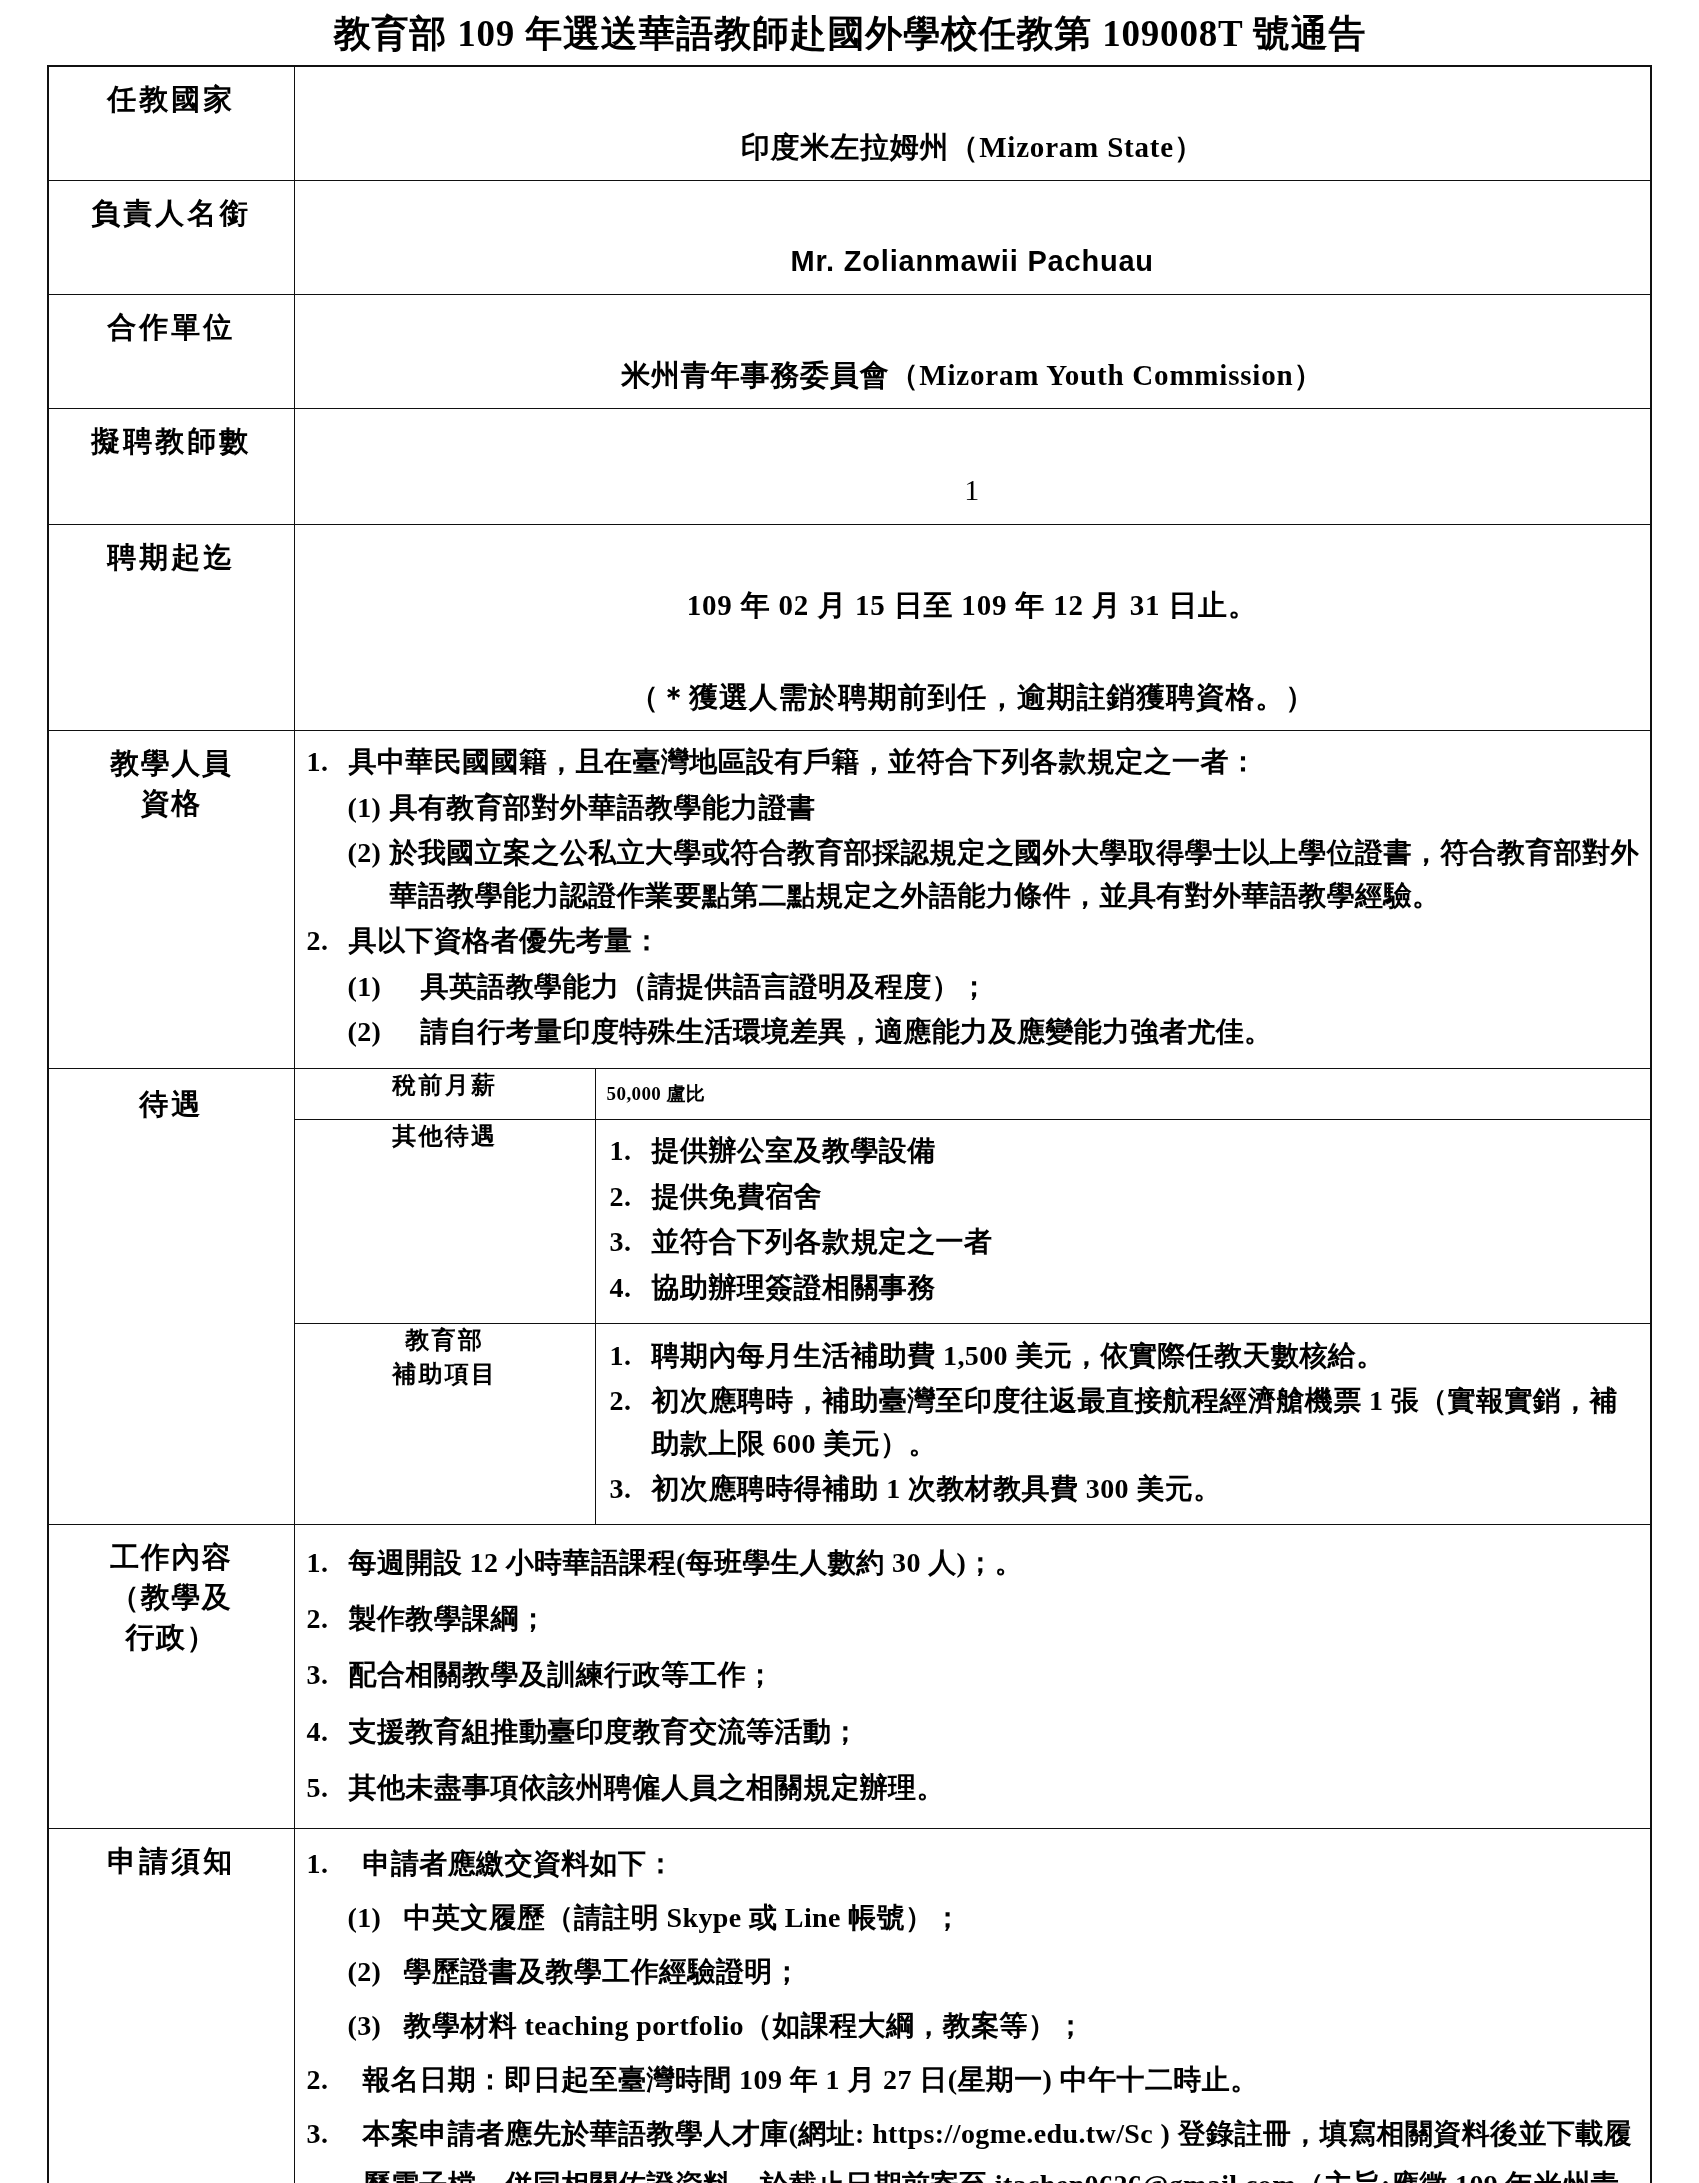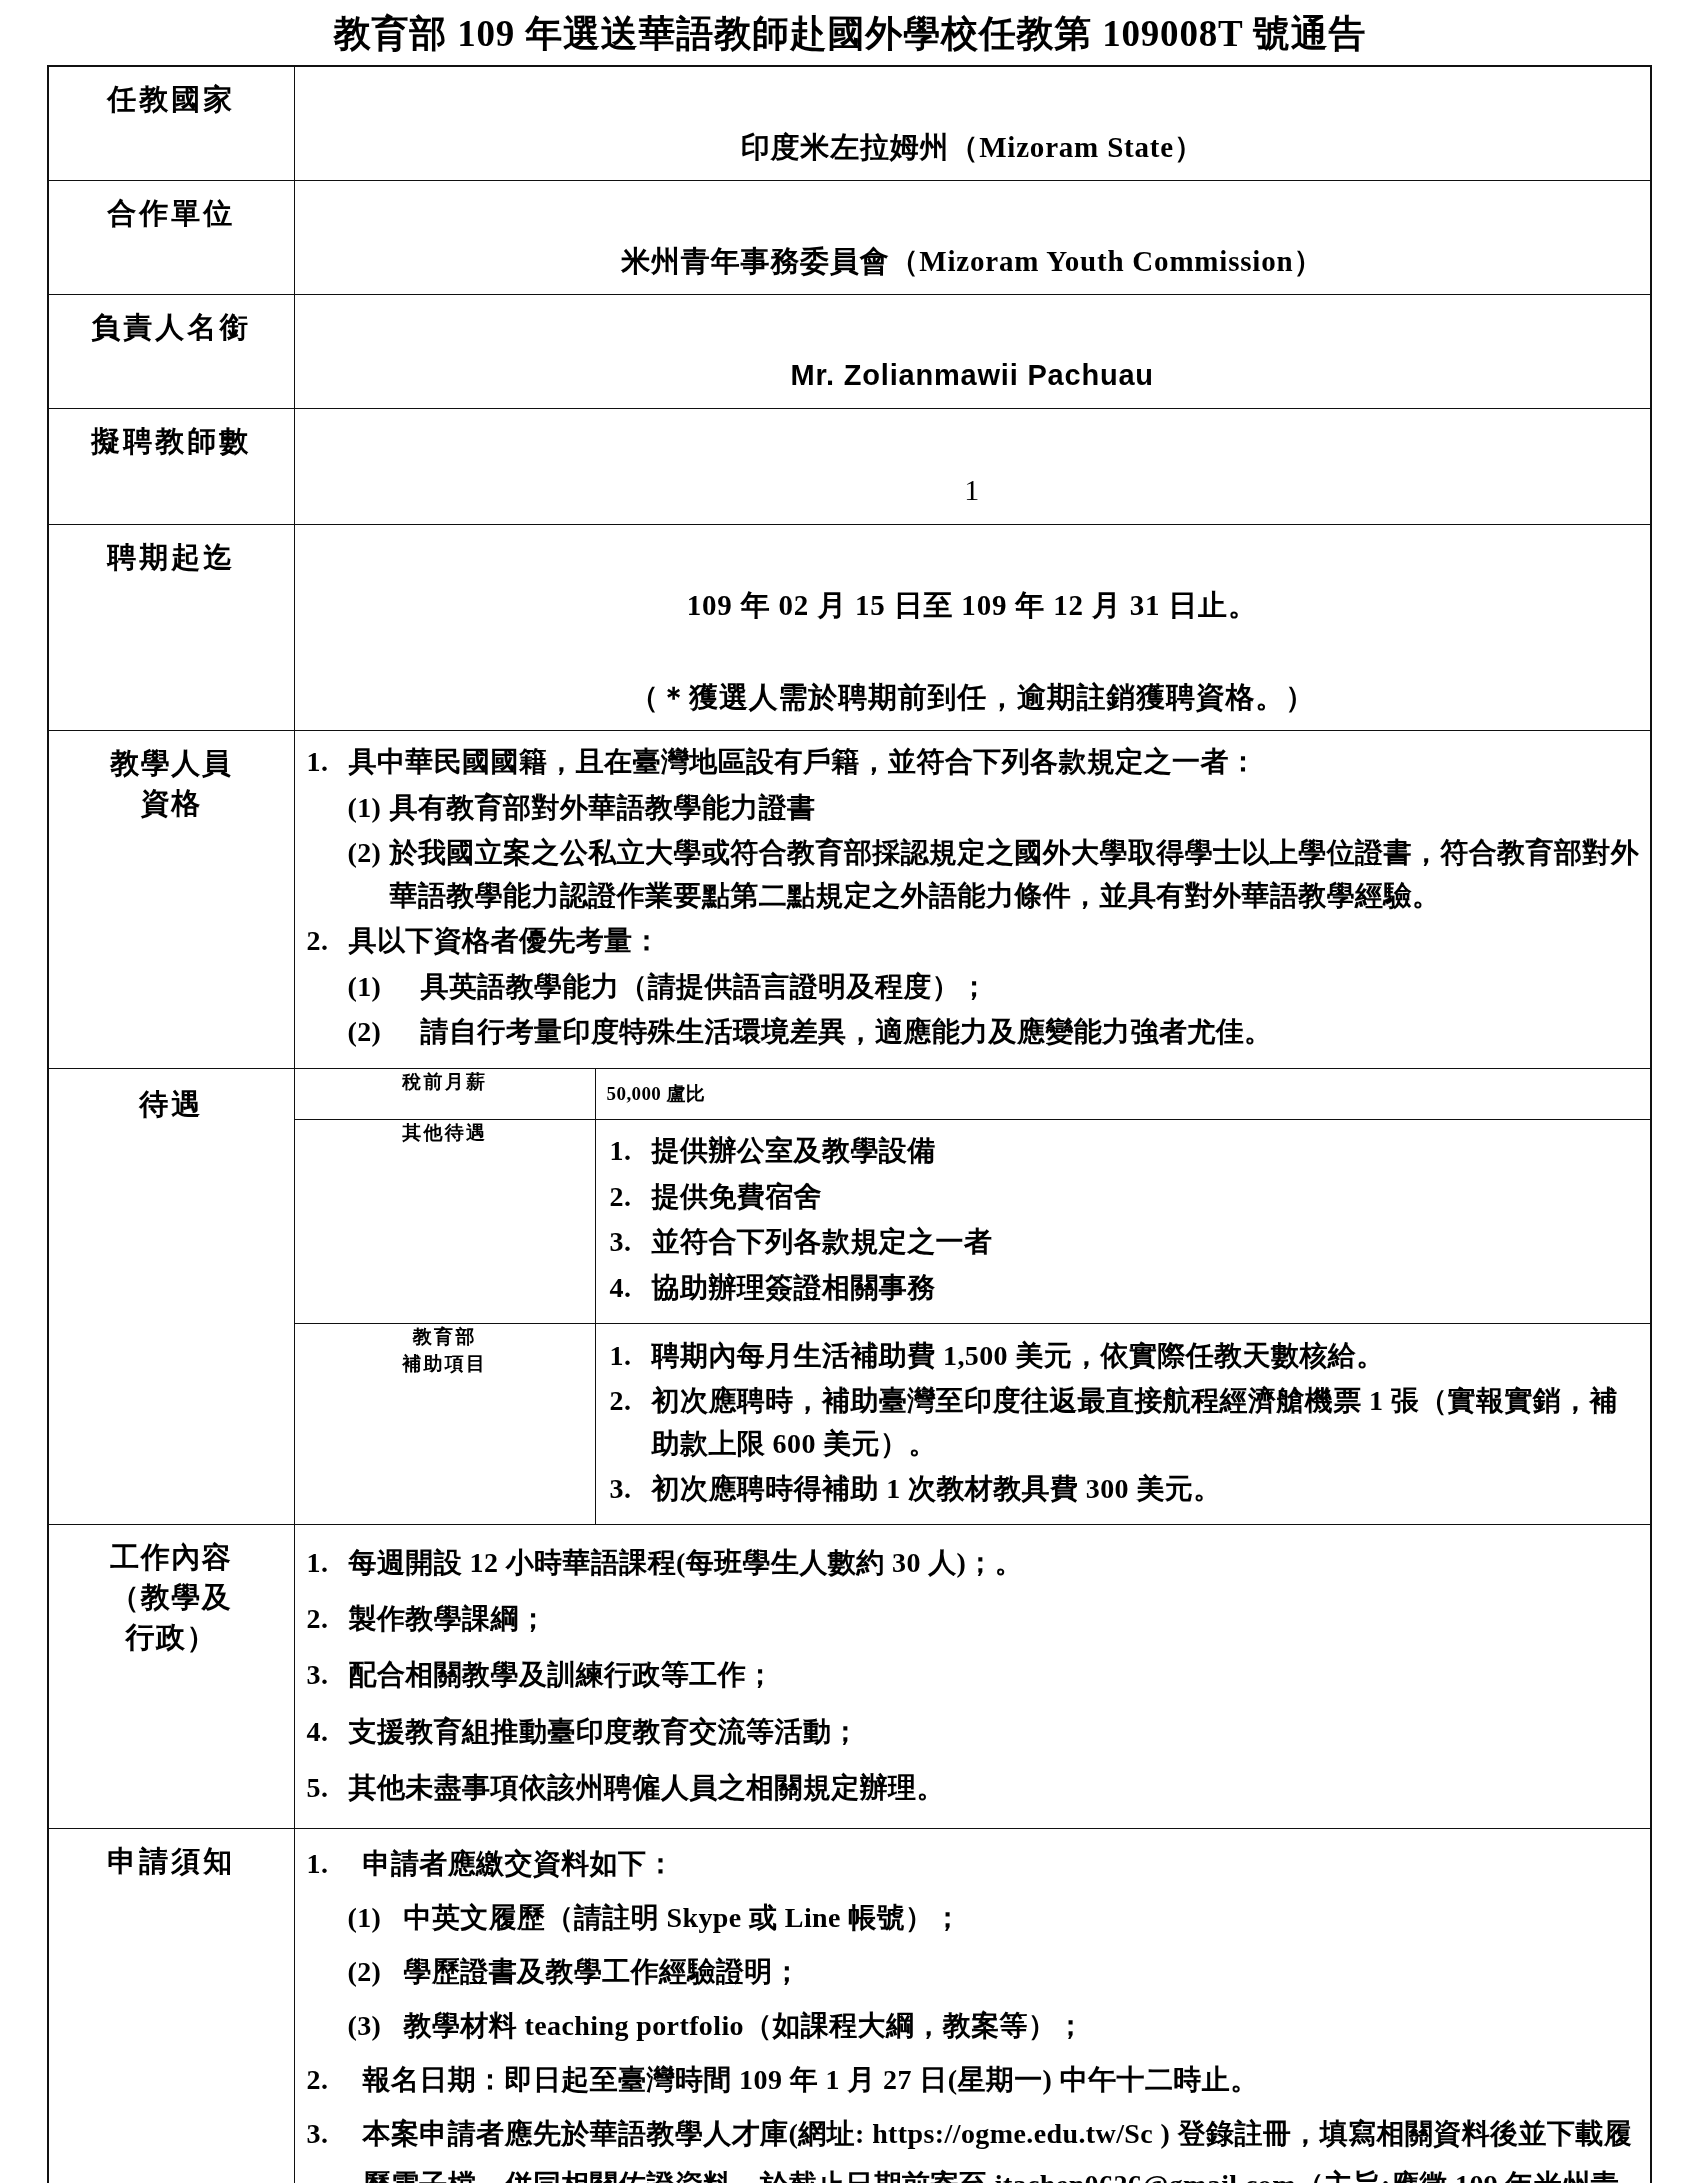--- a/index.html
+++ b/index.html
@@ -110,21 +110,21 @@
     border: 0;
     border-bottom: 1.5px solid #111;
     vertical-align: top;
     padding: 0;
   }
   table.sub tr:last-child td { border-bottom: 0; }
   td.sub-lbl {
     width: 301px;
     border-right: 1.5px solid #111 !important;
     text-align: center;
-    font-size: 19px;
+    font-size: 24px;
     font-weight: bold;
     padding: 12px 3px;
     line-height: 1.4;
     letter-spacing: 2.3px;
   }
   td.sub-body {
     padding: 0;
   }
   .sub-body .body-list { padding: 10.6px 10.6px 10.6px 13.6px; }
   .sub-body .one {
@@ -152,33 +152,33 @@
         <td>
             <div class="lbl">任教國家</div>
           </td>
         <td>
             <div class="ctr">印度米左拉姆州（Mizoram State）</div>
           </td>
       </tr>
 
       <tr>
         <td>
+            <div class="lbl">負責人名銜</div>
+          </td>
+        <td>
+            <div class="ctr sans">Mr. Zolianmawii Pachuau</div>
+          </td>
+      </tr>
+
+      <tr>
+        <td>
             <div class="lbl">合作單位</div>
           </td>
         <td>
             <div class="ctr">米州青年事務委員會（Mizoram Youth Commission）</div>
-          </td>
-      </tr>
-
-      <tr>
-        <td>
-            <div class="lbl">負責人名銜</div>
-          </td>
-        <td>
-            <div class="ctr sans">Mr. Zolianmawii Pachuau</div>
           </td>
       </tr>
 
       <tr>
         <td>
             <div class="lbl">擬聘教師數</div>
           </td>
         <td>
             <div class="ctr num">1</div>
           </td>

